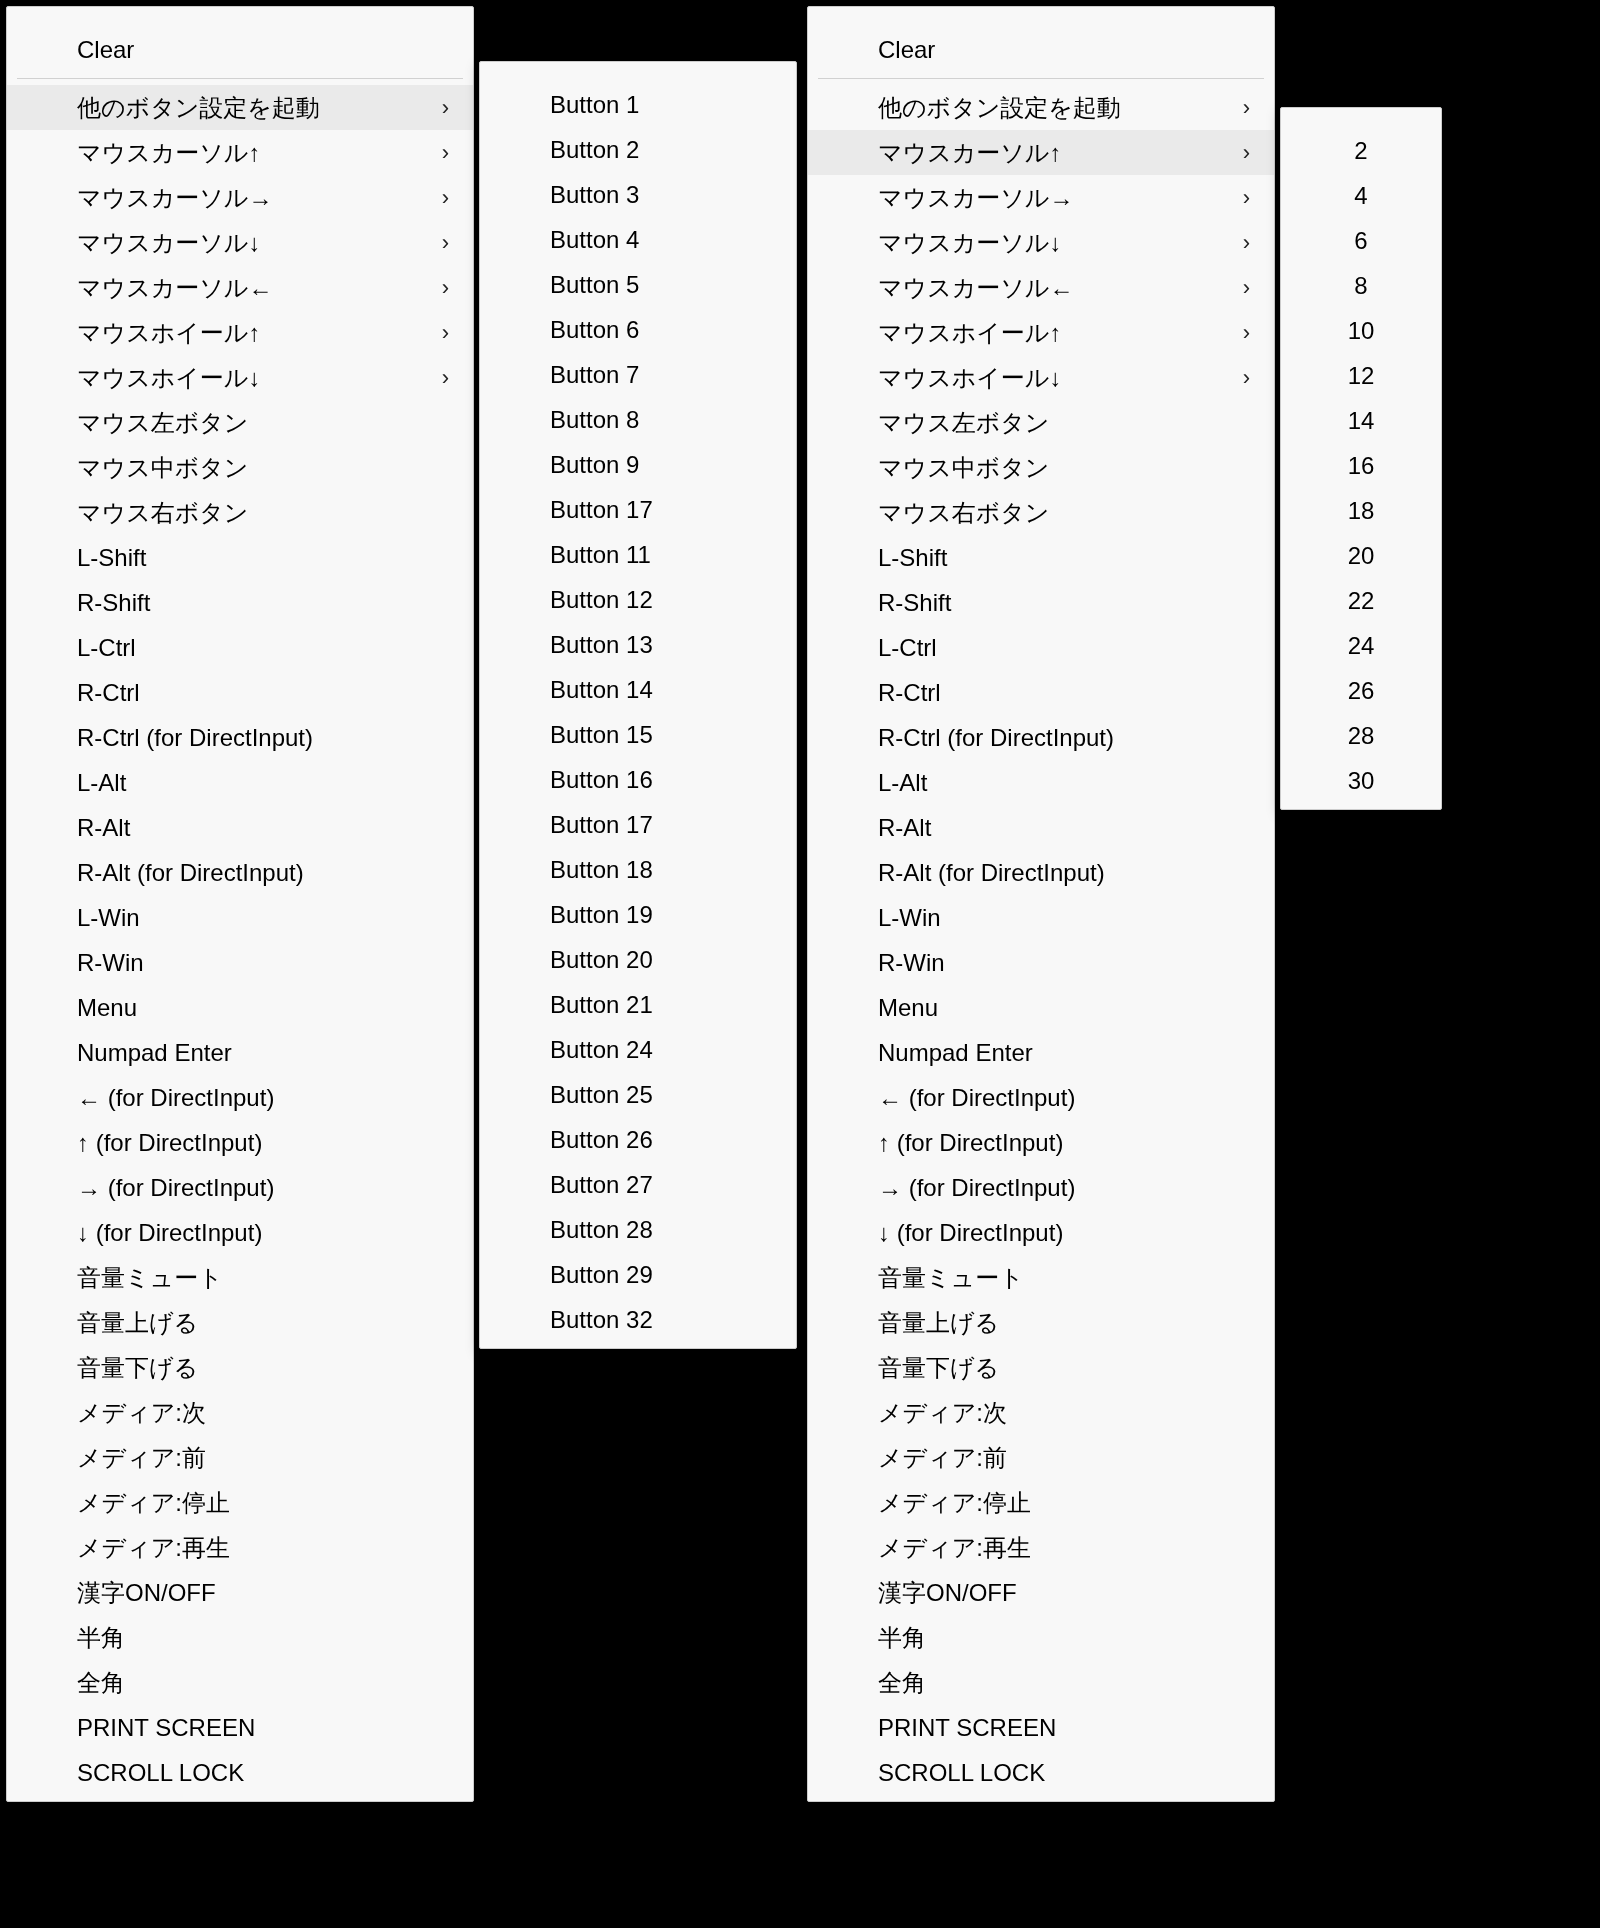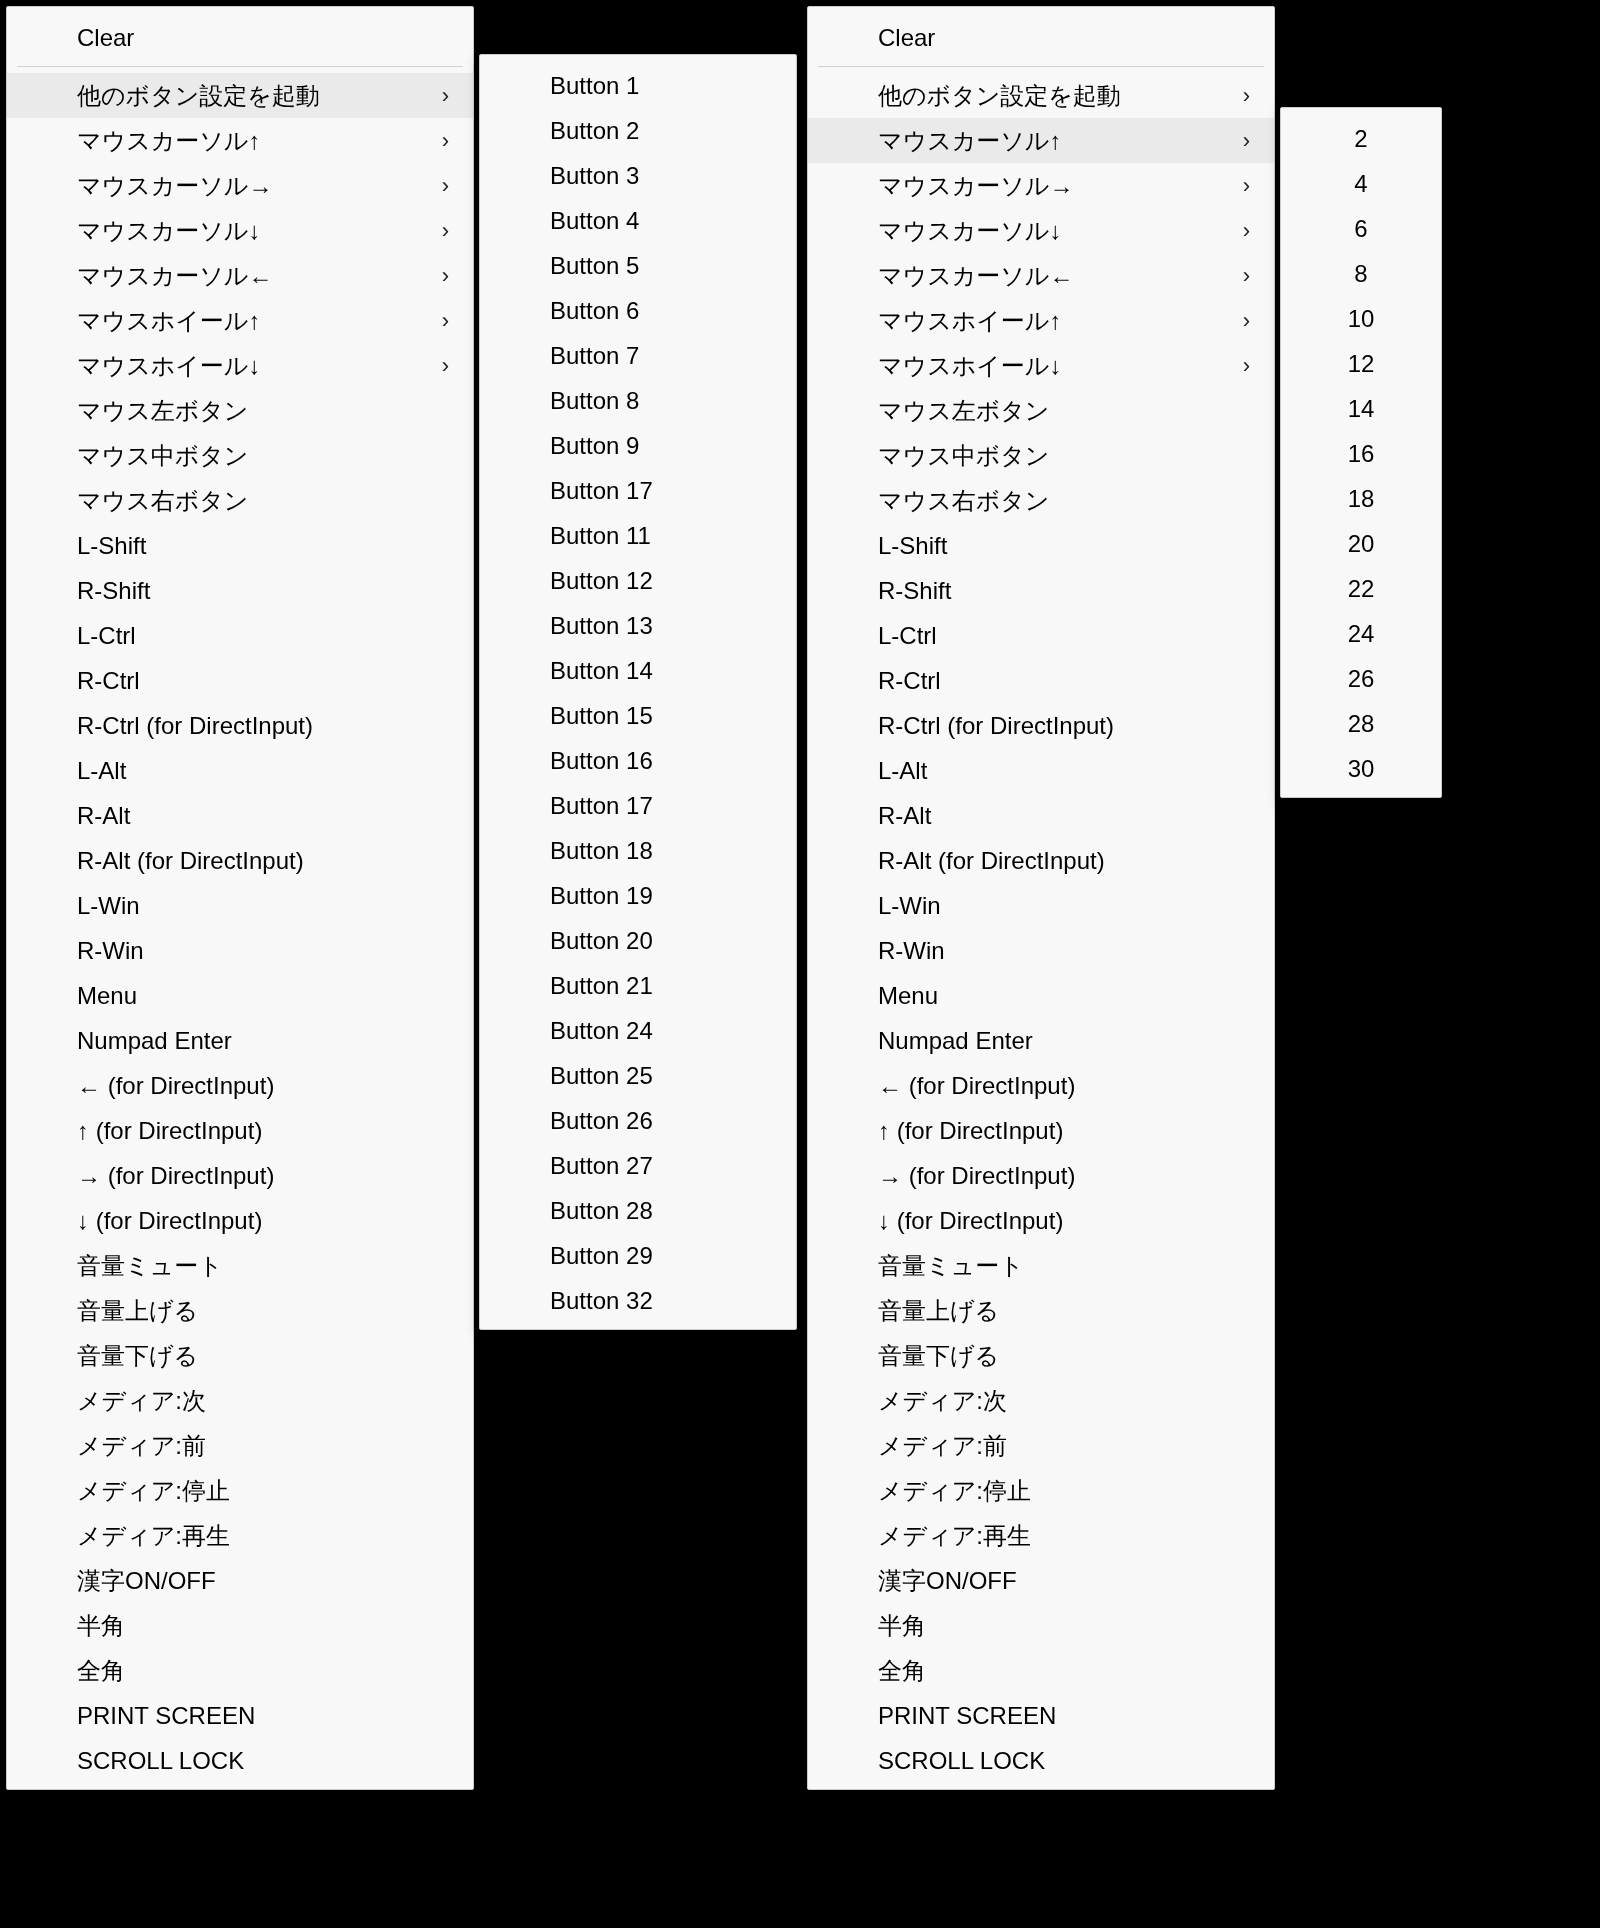--- a/index.html
+++ b/index.html
@@ -13,21 +13,21 @@
     color: #000;
     overflow: hidden;
   }
   .menu {
     position: absolute;
     background: #f8f8f8;
     border: 1px solid #cccccc;
     border-radius: 2px;
     box-shadow: 0 4px 14px rgba(0,0,0,0.25);
     box-sizing: border-box;
-    padding-top: 8px;
+    padding-top: 20px;
     padding-bottom: 6px;
   }
   .menu .item {
     display: flex;
     align-items: center;
     height: 45px;
     padding-left: 70px;
     padding-right: 36px;
     position: relative;
     white-space: nowrap;
@@ -49,21 +49,21 @@
     line-height: 1;
   }
   .menu .sep {
     height: 1px;
     background: #d1d1d1;
     margin: 6px 10px;
   }
 
   
   #menu-left-main  { left: 6px;   top: 6px;   width: 468px; }
-  #menu-left-sub   { left: 479px; top: 54px;  width: 318px; }
+  #menu-left-sub   { left: 479px; top: 61px;  width: 318px; }
   #menu-right-main { left: 807px; top: 6px;   width: 468px; }
   #menu-right-sub  { left:1280px; top:107px;  width: 162px; }
 
   .submenu .item { padding-left: 70px; }
   #menu-right-sub .item { padding-left: 0; padding-right: 0; justify-content: center; }
   #menu-right-sub .item .label { flex: 0 0 auto; }
 </style>
 </head>
 <body>
 

